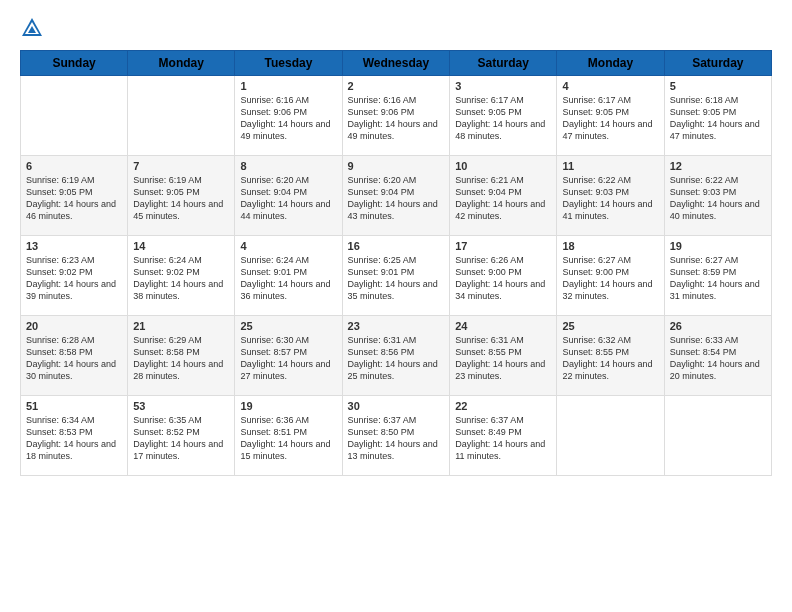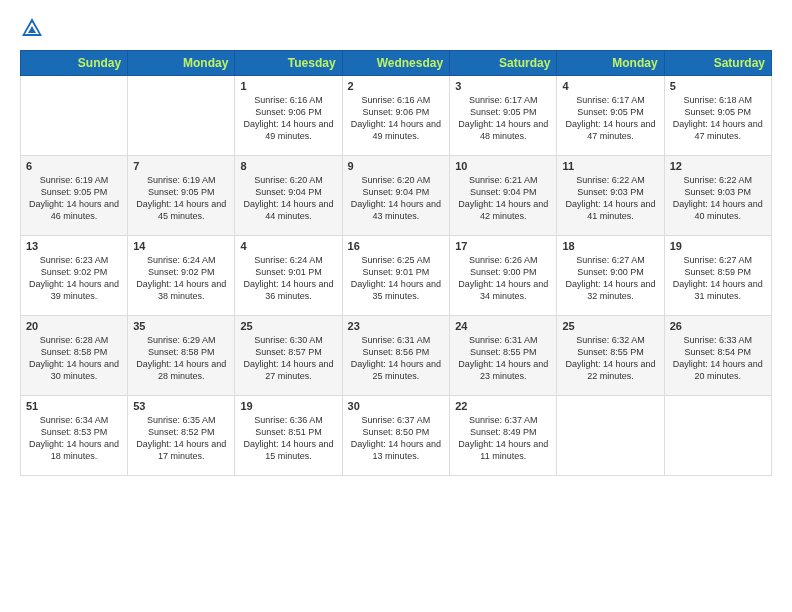--- a/index.html
+++ b/index.html
@@ -59,25 +59,25 @@
       font-size: 15px;
       color: #555;
     }
     .calendar {
       width: 100%;
       border-collapse: collapse;
       border: 1px solid #ccc;
     }
     .calendar th {
       background: #1a6bb5;
-      color: #bef264;
+      color: #000000;
       font-size: 12px;
       font-weight: bold;
       padding: 5px 6px;
-      text-align: right;
+      text-align: center;
       border: 1px solid #1558a0;
     }
     .calendar td {
       vertical-align: top;
       padding: 4px 5px;
       border: 1px solid #ddd;
       font-size: 9.5px;
       color: #333;
       width: 108px;
       height: 80px;
@@ -89,21 +89,20 @@
     .day-num {
       font-size: 11px;
       font-weight: bold;
       display: block;
       margin-bottom: 2px;
     }
     .cell-text {
       font-size: 9px;
       line-height: 1.35;
       color: #333;
-      text-align: center;
     }
     .empty-cell {
       background: #fff !important;
     }
   </style>
 </head>
 <body>
 
 <div class="page">
   <div class="header">
@@ -220,21 +219,21 @@
             <span class="day-num">19</span>
             <div class="cell-text">Sunrise: 6:27 AM<br>Sunset: 8:59 PM<br>Daylight: 14 hours and 31 minutes.</div>
           </td>
         </tr>
         <tr>
           <td>
             <span class="day-num">20</span>
             <div class="cell-text">Sunrise: 6:28 AM<br>Sunset: 8:58 PM<br>Daylight: 14 hours and 30 minutes.</div>
           </td>
           <td>
-            <span class="day-num">35</span>
+            <span class="day-num">21</span>
             <div class="cell-text">Sunrise: 6:29 AM<br>Sunset: 8:58 PM<br>Daylight: 14 hours and 28 minutes.</div>
           </td>
           <td>
             <span class="day-num">25</span>
             <div class="cell-text">Sunrise: 6:30 AM<br>Sunset: 8:57 PM<br>Daylight: 14 hours and 27 minutes.</div>
           </td>
           <td>
             <span class="day-num">23</span>
             <div class="cell-text">Sunrise: 6:31 AM<br>Sunset: 8:56 PM<br>Daylight: 14 hours and 25 minutes.</div>
           </td>

